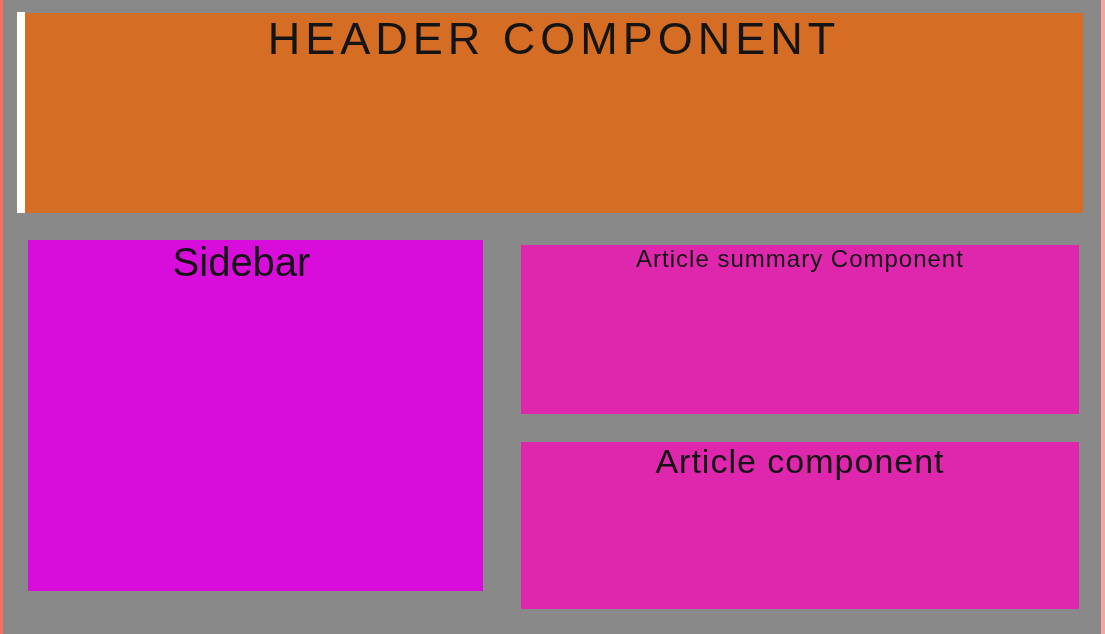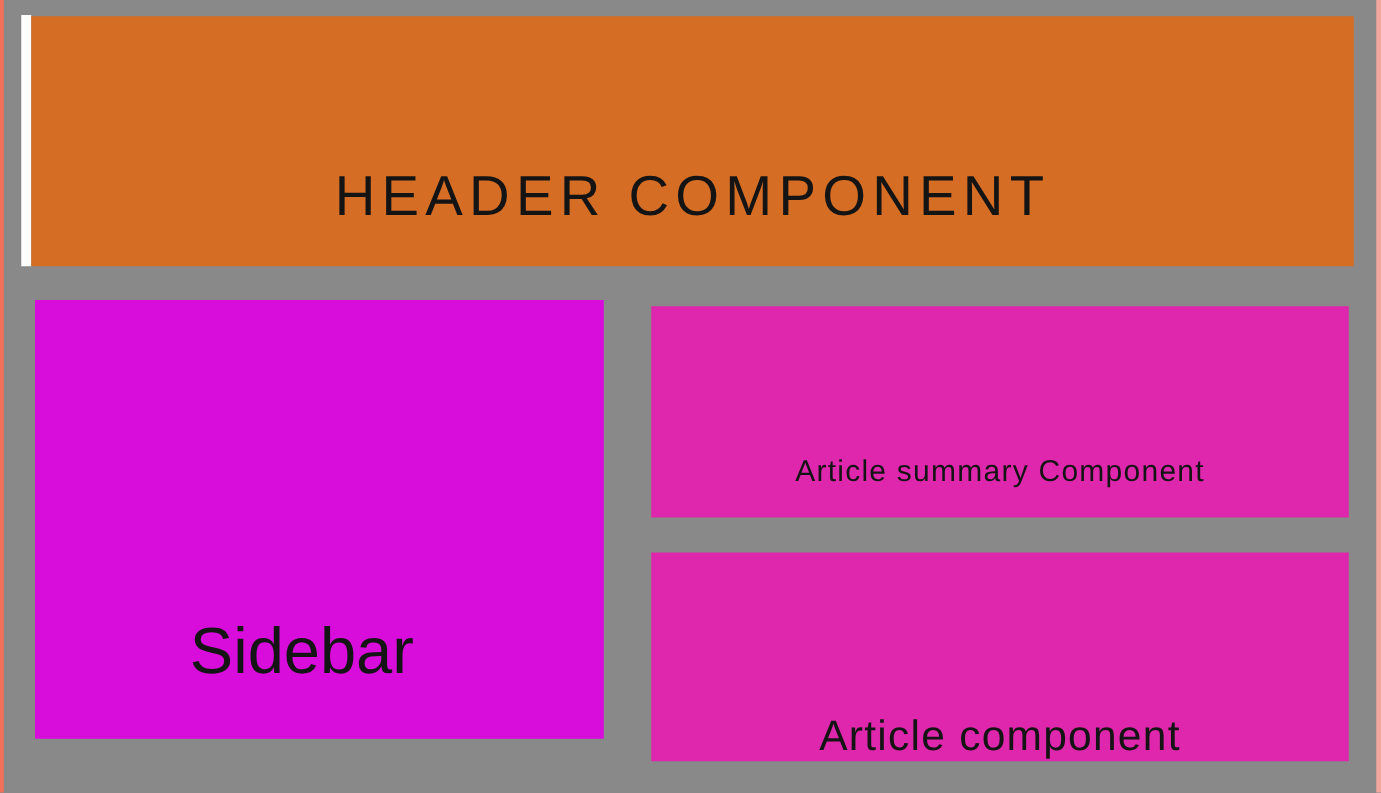--- a/index.html
+++ b/index.html
@@ -18,21 +18,21 @@
   .edge-strip {
     position: absolute;
     top: 0;
     height: 634px;
   }
   .edge-left  { left: 0;  width: 3px; }
   .edge-right { right: 0; width: 4px; }
   .box {
     position: absolute;
     display: flex;
-    align-items: flex-end;
+    align-items: flex-start;
     justify-content: center;
     box-sizing: border-box;
   }
   .header {
     left: 25px;
     top: 13px;
     width: 1058px;
     height: 200px;
     padding-bottom: 30px;
     font-size: 45px;
@@ -45,21 +45,21 @@
     width: 8px;
     height: 201px;
   }
   .sidebar {
     left: 28px;
     top: 240px;
     width: 455px;
     height: 351px;
     padding-right: 28px;
     padding-bottom: 40px;
-    font-size: 52px;
+    font-size: 40px;
   }
   .article-summary {
     left: 521px;
     top: 245px;
     width: 558px;
     height: 169px;
     padding-bottom: 22px;
     font-size: 24px;
     letter-spacing: 1px;
   }

